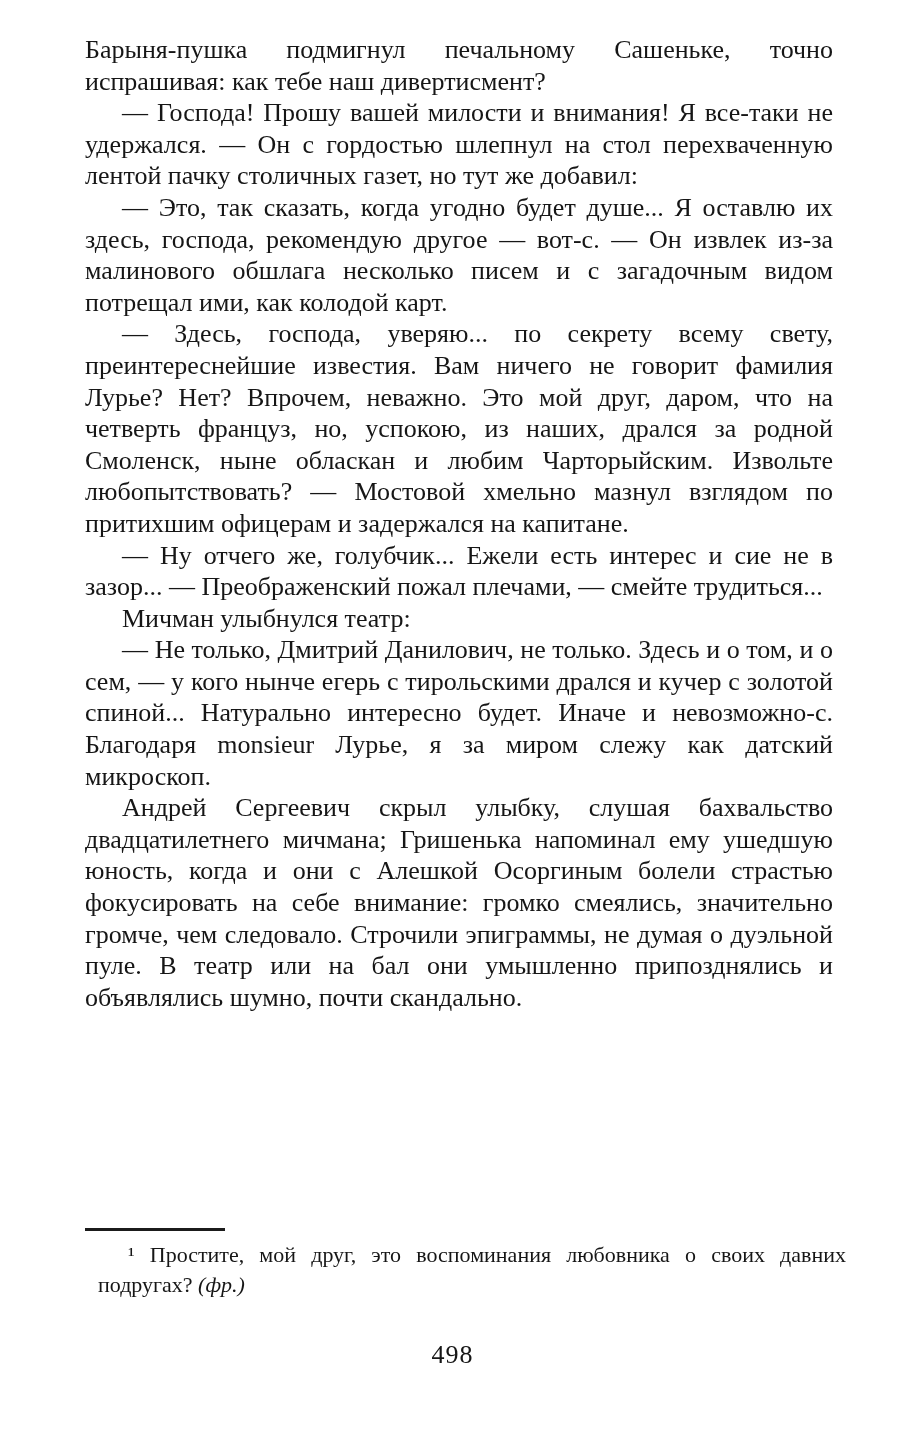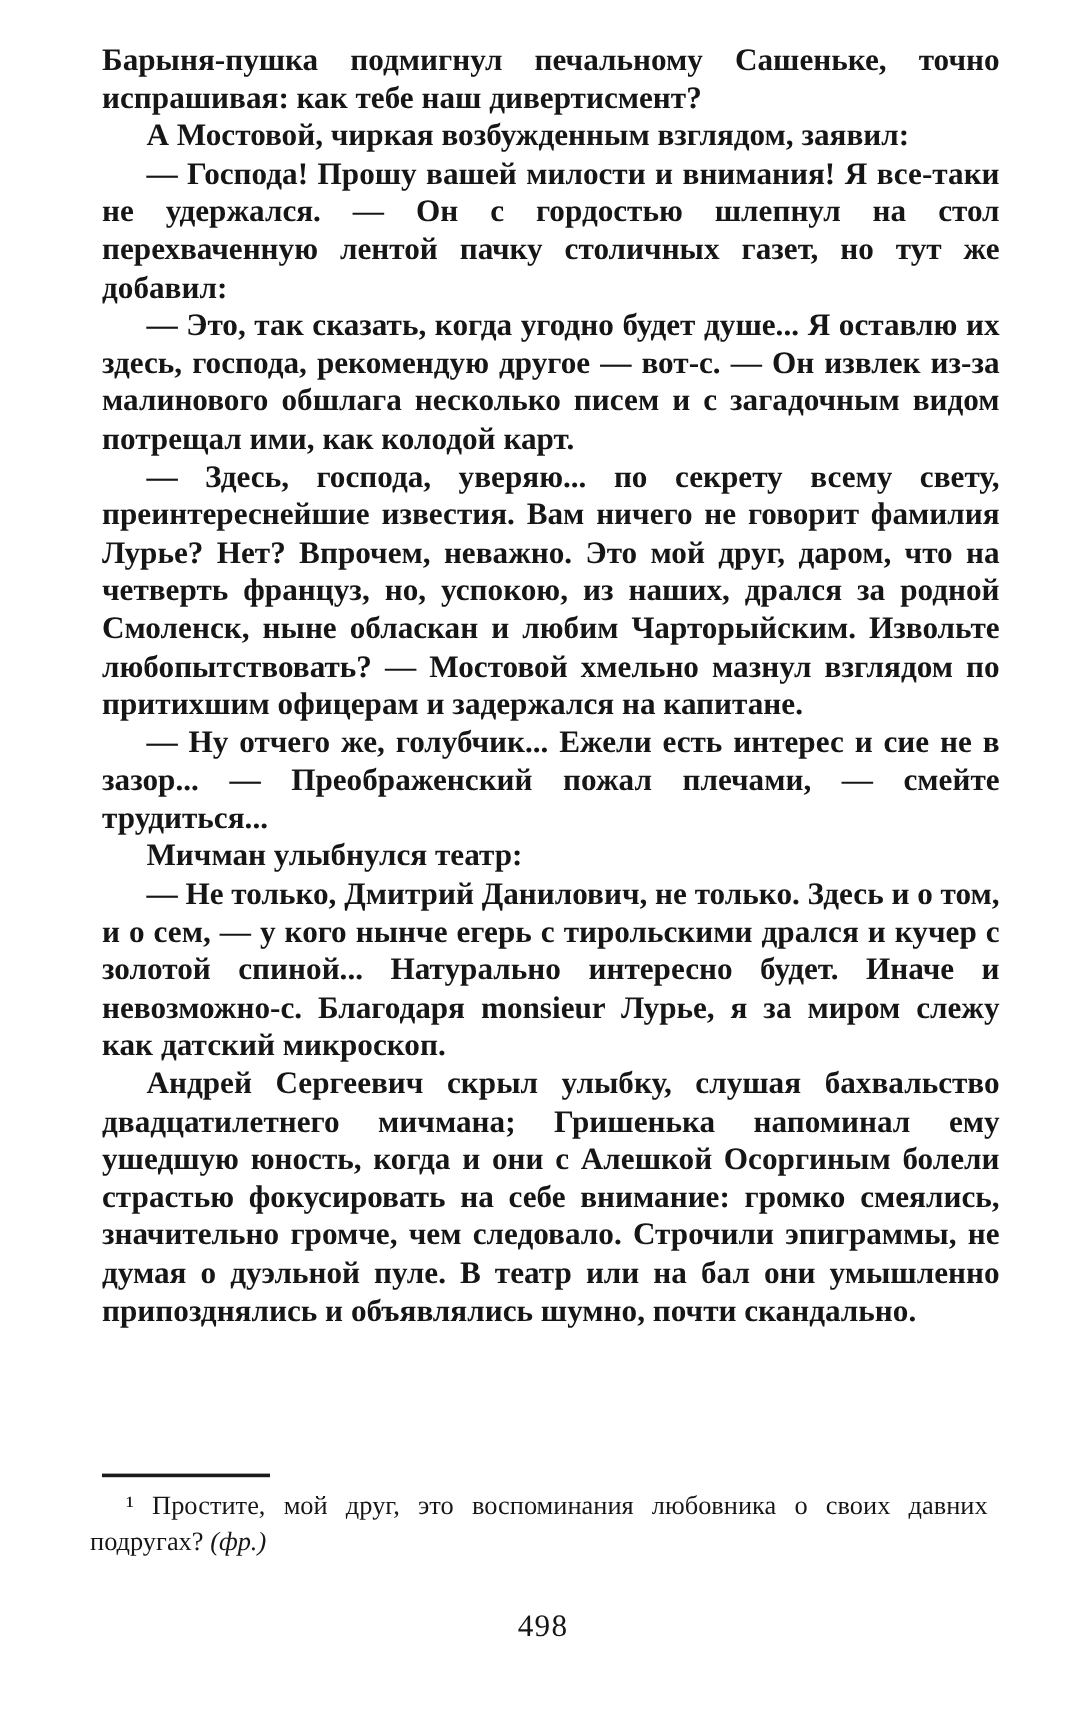--- a/index.html
+++ b/index.html
@@ -20,36 +20,35 @@
     left: 85px;
     top: 34px;
     width: 748px;
     font-size: 26px;
     line-height: 31.6px;
     text-align: justify;
   }
   .para {
     margin: 0;
     text-indent: 37px;
-    font-weight: bold;
   }
   .para.flush {
     text-indent: 0;
   }
   .footnote-rule {
     position: absolute;
     left: 85px;
     top: 1228px;
     width: 140px;
     height: 0;
     border-top: 3px solid #1b1b1b;
   }
   .footnote {
     position: absolute;
-    left: 75px;
+    left: 98px;
     top: 1240px;
     width: 748px;
     margin: 0;
     font-size: 22px;
     line-height: 30px;
     text-align: justify;
     text-indent: 30px;
   }
   .footnote .lang {
     font-style: italic;
@@ -63,21 +62,20 @@
     font-size: 26px;
     font-weight: normal;
     letter-spacing: 1px;
   }
 </style>
 </head>
 <body>
 
 <div class="text-block">
   <p class="para flush">Барыня-пушка подмигнул печальному Сашеньке, точно испрашивая: как тебе наш дивертисмент?</p>
-  <p class="para">А Мостовой, чиркая возбужденным взглядом, заявил:</p>
   <p class="para">— Господа! Прошу вашей милости и внимания! Я все-таки не удержался. — Он с гордостью шлепнул на стол перехваченную лентой пачку столичных газет, но тут же добавил:</p>
   <p class="para">— Это, так сказать, когда угодно будет душе... Я оставлю их здесь, господа, рекомендую другое — вот-с. — Он извлек из-за малинового обшлага несколько писем и с загадочным видом потрещал ими, как колодой карт.</p>
   <p class="para">— Здесь, господа, уверяю... по секрету всему свету, преинтереснейшие известия. Вам ничего не говорит фамилия Лурье? Нет? Впрочем, неважно. Это мой друг, даром, что на четверть француз, но, успокою, из наших, дрался за родной Смоленск, ныне обласкан и любим Чарторыйским. Извольте любопытствовать? — Мостовой хмельно мазнул взглядом по притихшим офицерам и задержался на капитане.</p>
   <p class="para">— Ну отчего же, голубчик... Ежели есть интерес и сие не в зазор... — Преображенский пожал плечами, — смейте трудиться...</p>
   <p class="para">Мичман улыбнулся театр:</p>
   <p class="para">— Не только, Дмитрий Данилович, не только. Здесь и о том, и о сем, — у кого нынче егерь с тирольскими дрался и кучер с золотой спиной... Натурально интересно будет. Иначе и невозможно-с. Благодаря monsieur Лурье, я за миром слежу как датский микроскоп.</p>
   <p class="para">Андрей Сергеевич скрыл улыбку, слушая бахвальство двадцатилетнего мичмана; Гришенька напоминал ему ушедшую юность, когда и они с Алешкой Осоргиным болели страстью фокусировать на себе внимание: громко смеялись, значительно громче, чем следовало. Строчили эпиграммы, не думая о дуэльной пуле. В театр или на бал они умышленно припозднялись и объявлялись шумно, почти скандально.</p>
 </div>
 
 <div class="footnote-rule"></div>

